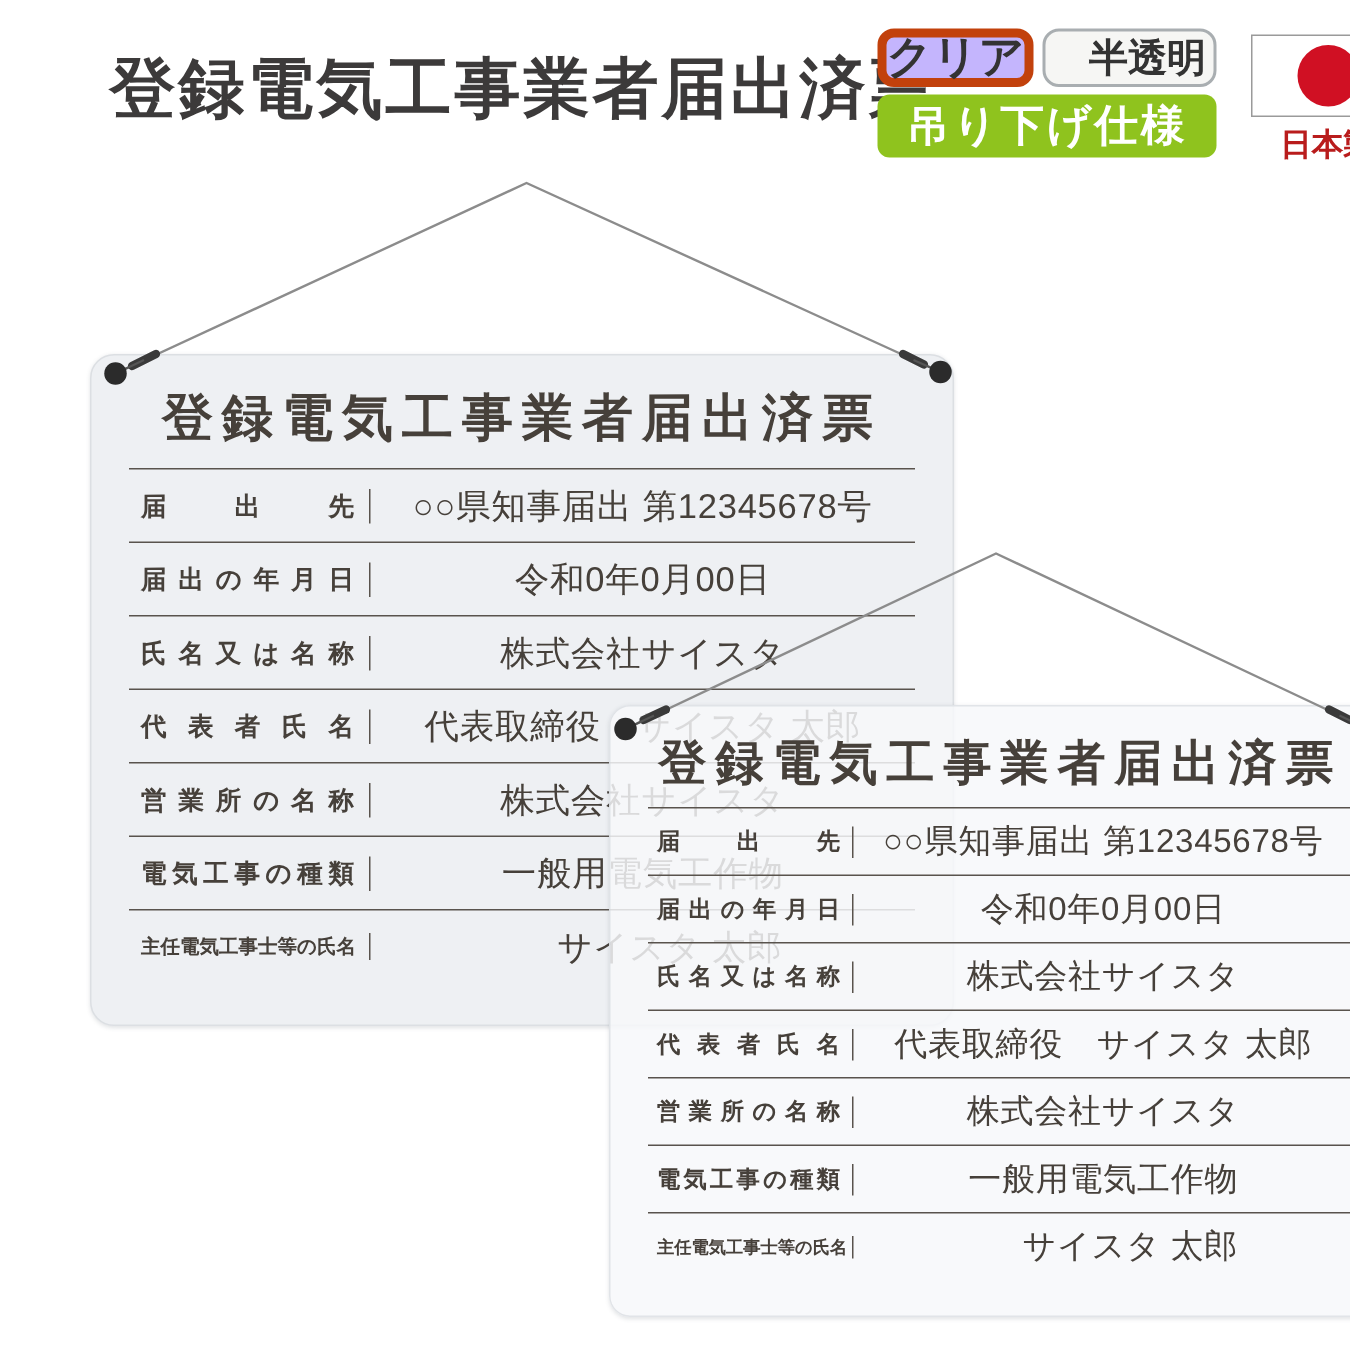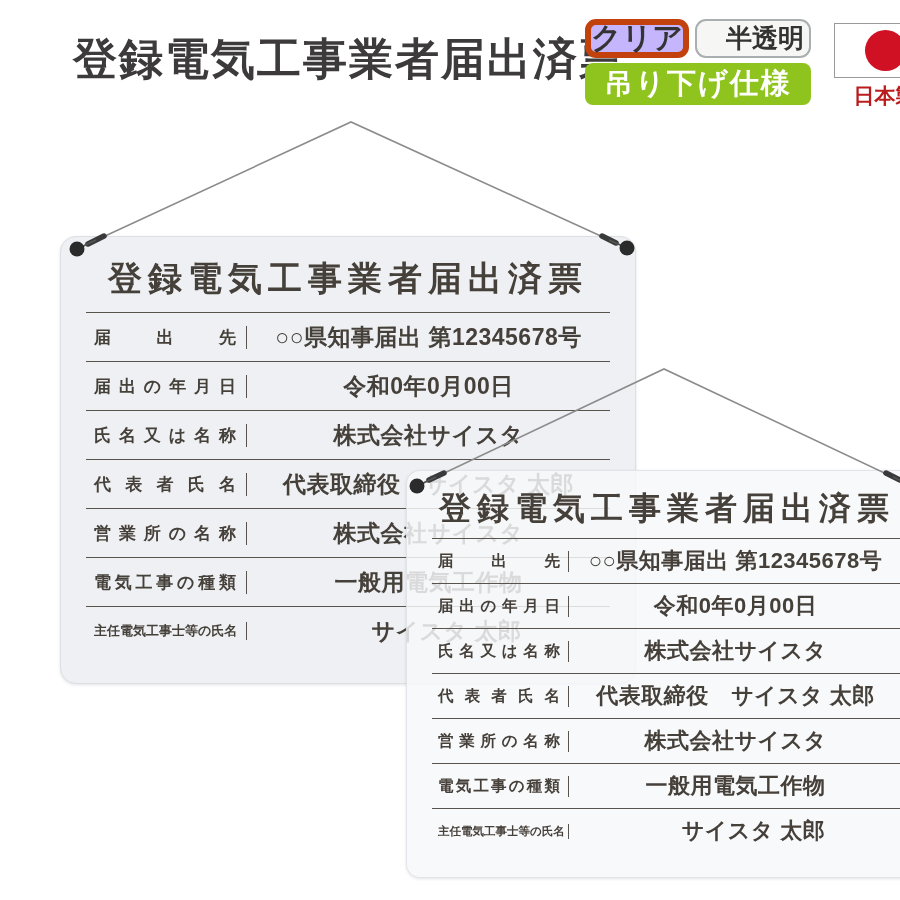--- a/index.html
+++ b/index.html
@@ -98,21 +98,21 @@
     display: block; width: 100%;
     padding: 0 calc(var(--label-pad) + 2px) 0 var(--label-pad);
     font-size: var(--label-fs); font-weight: 700;
     text-align: justify; text-align-last: justify;
     white-space: nowrap; overflow: hidden;
   }
   .sign-row:last-child .row-label > span { font-size: var(--label-small-fs); }
   .sign-row:last-child { align-items: center; gap: 36px; }
   .row-value {
     flex: 1; display: flex; align-items: center; justify-content: center;
-    font-size: var(--value-fs); font-weight: 700;
+    font-size: var(--value-fs); font-weight: 400;
     white-space: nowrap; letter-spacing: 0.5px;
   }
 </style>
 </head>
 <body>
 
 <div class="canvas">
 
   <div class="page-title">登録電気工事業者届出済票</div>
   <div class="badge badge-clear">クリア</div>

